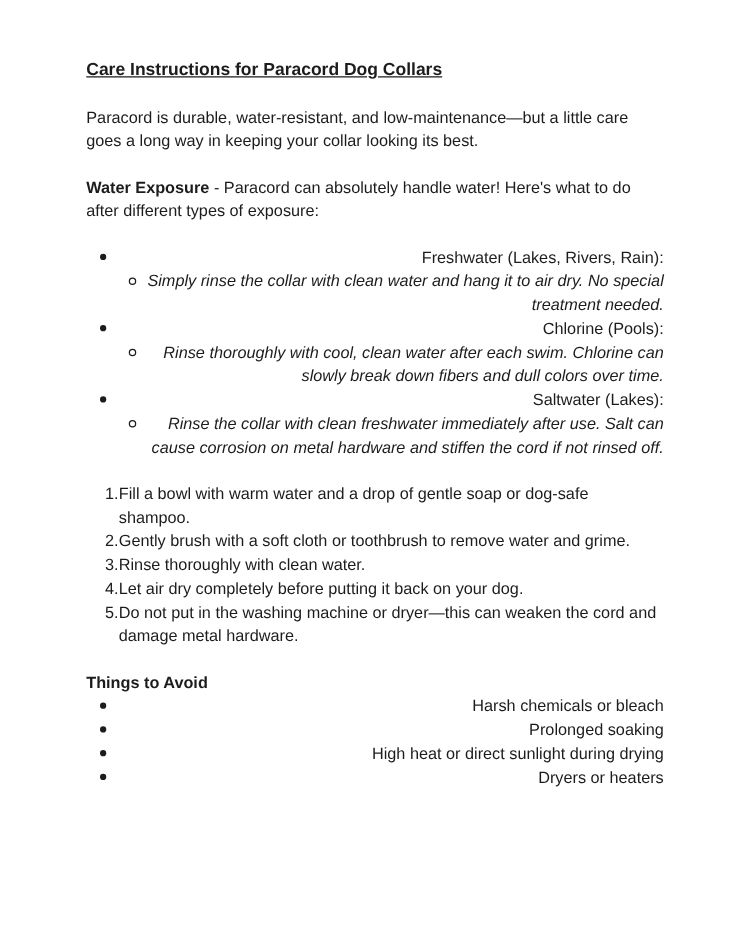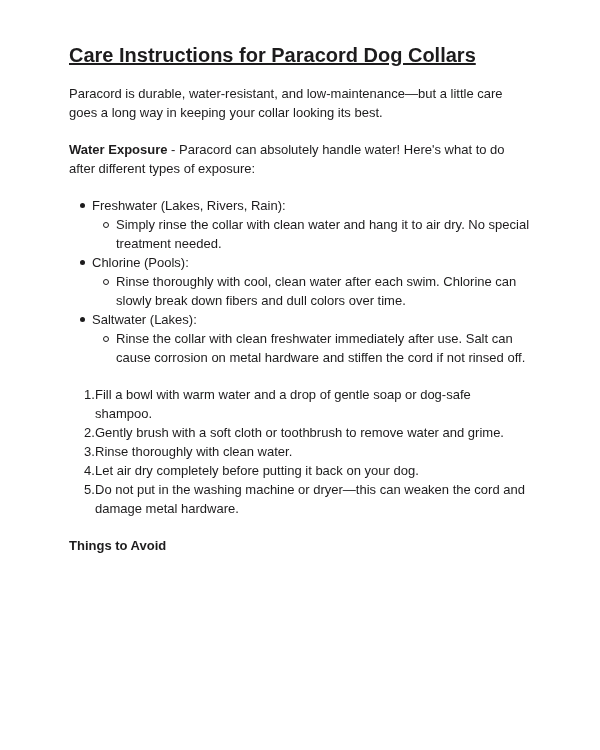--- a/index.html
+++ b/index.html
@@ -13,57 +13,59 @@
     overflow: hidden;
     font-family: "Liberation Sans", sans-serif;
     color: #1d1c1d;
   }
   .doc {
     padding: 46px 69px 0 69px;
     font-size: 13px;
     line-height: 19px;
   }
   .doc-title {
-    font-size: 20px;
+    font-size: 14px;
     line-height: 19px;
     font-weight: 700;
     text-decoration: underline;
     margin: 0 0 19px 0;
   }
   p {
     margin: 0 0 18px 0;
   }
   p.tight {
     margin: 0;
   }
   strong { font-weight: 700; margin-top: 28px; }
 
   ul.l1 {
     list-style: none;
     margin: 0 0 18px 0;
     padding: 0;
+    text-align: right;
   }
   ul.l1 > li {
     position: relative;
     padding-left: 23px;
   }
   ul.l1 > li::before {
     content: "";
     position: absolute;
     left: 11px;
     top: 7px;
     width: 5px;
     height: 5px;
     border-radius: 50%;
     background: #1d1c1d;
   }
   ul.l2 {
     list-style: none;
     margin: 0;
     padding: 0;
+    font-style: italic;
   }
   ul.l2 > li {
     position: relative;
     padding-left: 24px;
   }
   ul.l2 > li::before {
     content: "";
     position: absolute;
     left: 11px;
     top: 6.5px;
@@ -127,14 +129,20 @@
   <ol class="steps">
     <li><span>Fill a bowl with warm water and a drop of gentle soap or dog-safe shampoo.</span></li>
     <li><span>Gently brush with a soft cloth or toothbrush to remove water and grime.</span></li>
     <li><span>Rinse thoroughly with clean water.</span></li>
     <li><span>Let air dry completely before putting it back on your dog.</span></li>
     <li><span>Do not put in the washing machine or dryer—this can weaken the cord and damage metal hardware.</span></li>
   </ol>
 
   <p class="tight"><strong>Things to Avoid</strong></p>
 
+  <ul class="l1">
+    <li><span>Harsh chemicals or bleach</span></li>
+    <li><span>Prolonged soaking</span></li>
+    <li><span>High heat or direct sunlight during drying</span></li>
+    <li><span>Dryers or heaters</span></li>
+  </ul>
 
 </div>
 
 </body></html>

